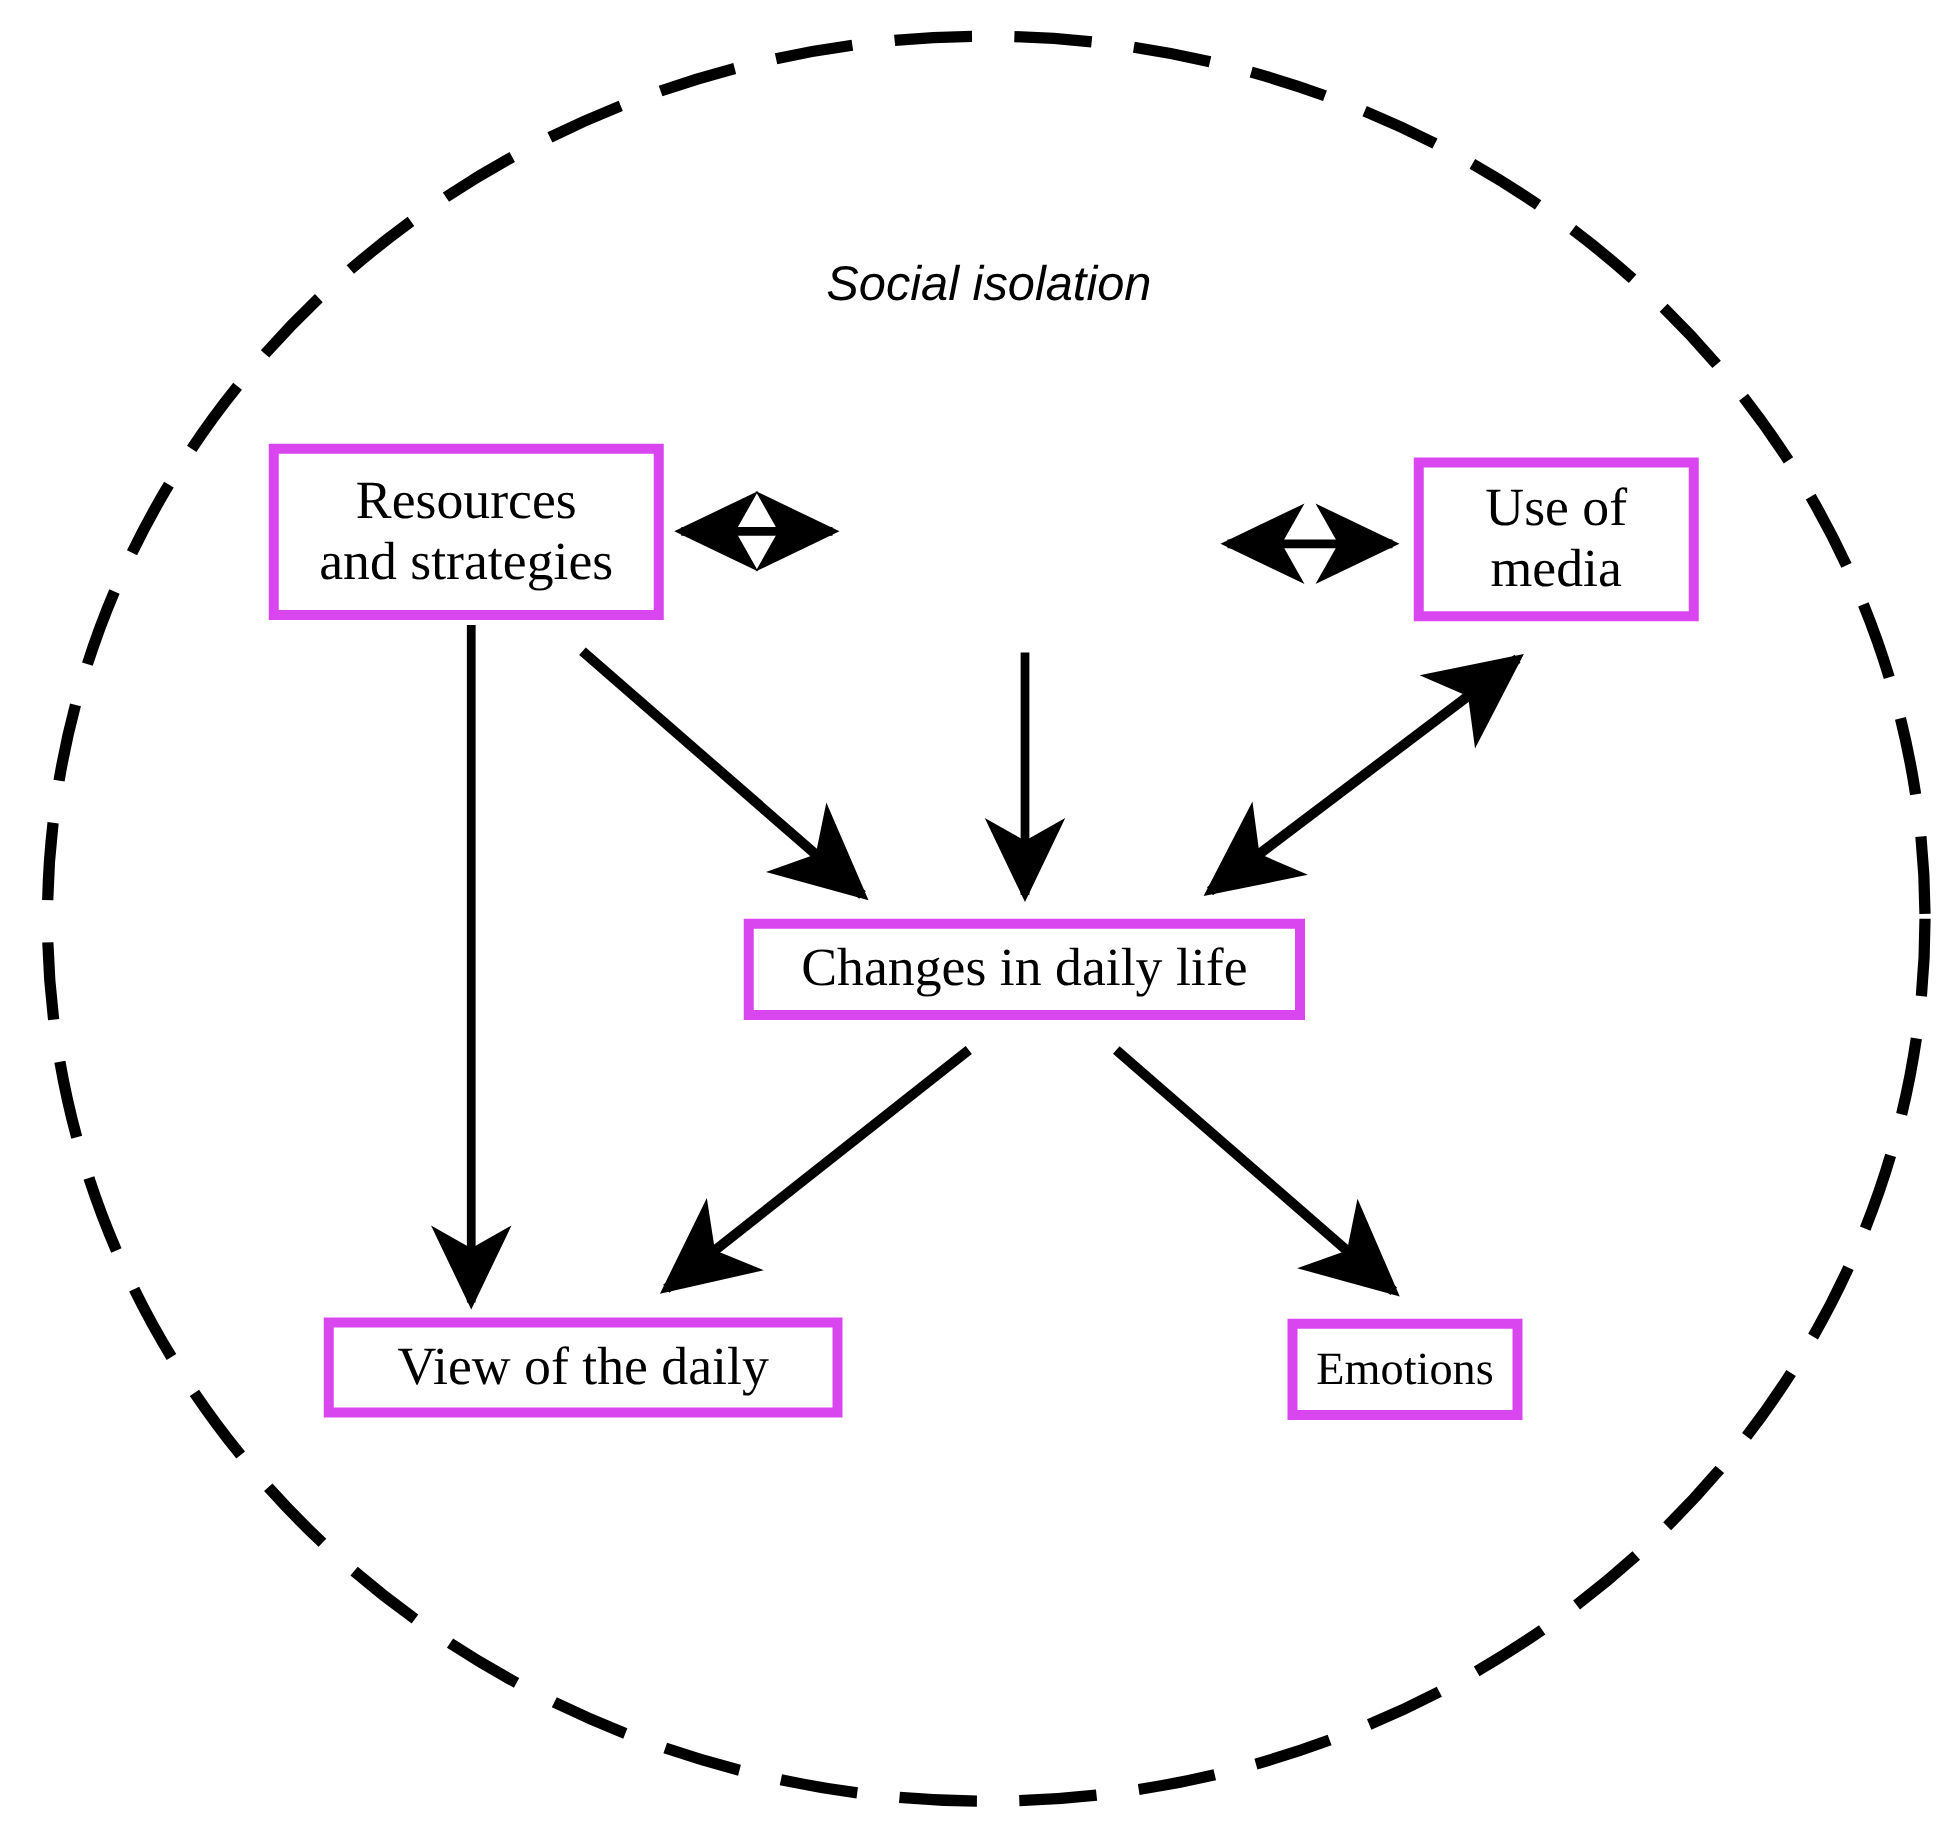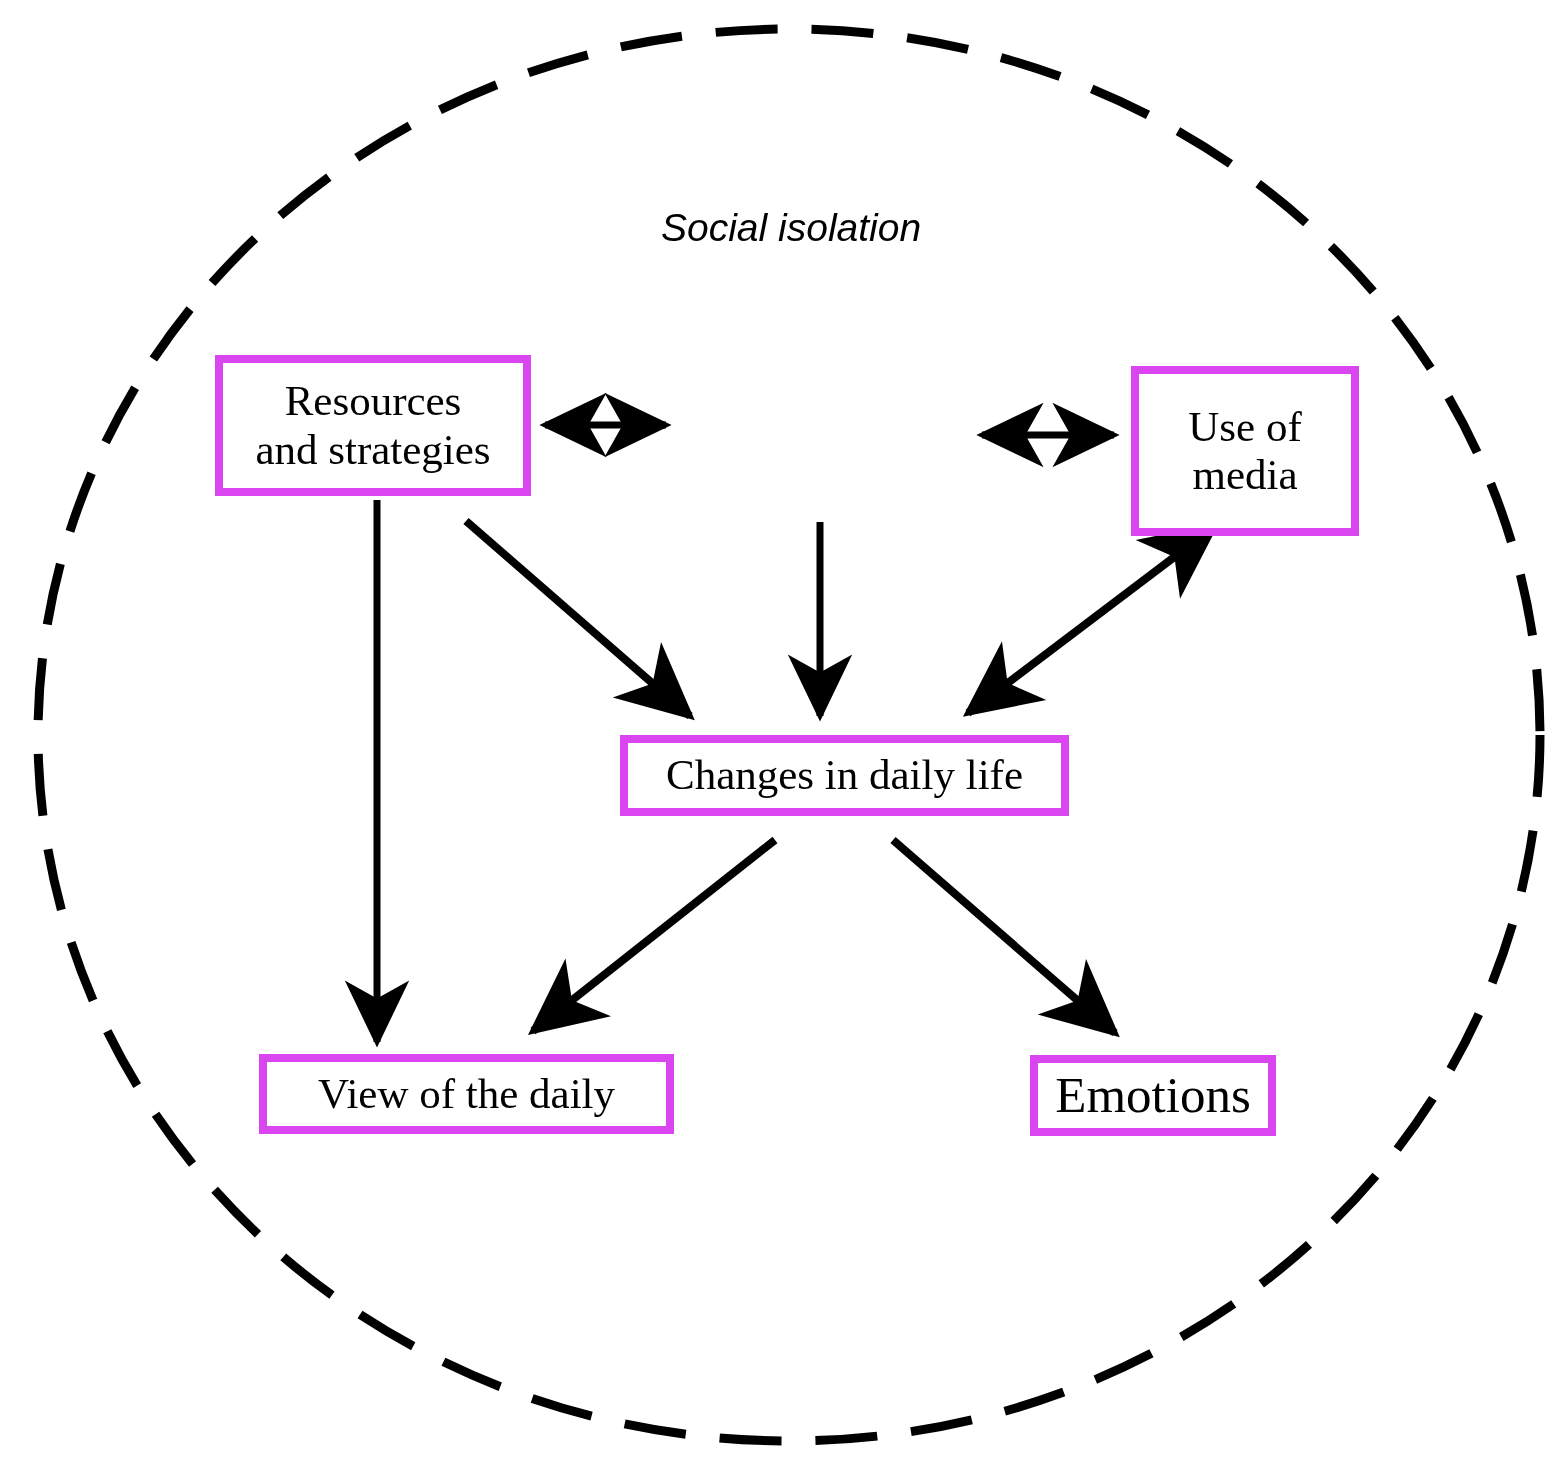--- a/index.html
+++ b/index.html
@@ -50,24 +50,24 @@
     font-family: "Liberation Sans", sans-serif;
     font-style: italic;
     color: #000000;
     white-space: nowrap;
     z-index: 3;
   }
 
   
   #box-resources      { left: 215px; top: 355px;  width: 316px; height: 141px; font-size: 43px; }
   #box-social-networks{ left: 669px; top: 366px;  width: 295px; height: 140px; font-size: 43px; }
-  #box-use-of-media   { left: 1131px;top: 366px;  width: 228px; height: 170px; font-size: 43px; }
-  #box-changes        { left: 595px; top: 735px;  width: 449px; height: 81px;  font-size: 43px; margin-left: 25px; }
+  #box-use-of-media   { left: 1131px;top: 366px;  width: 228px; height: 131px; font-size: 43px; }
+  #box-changes        { left: 595px; top: 735px;  width: 449px; height: 81px;  font-size: 43px; }
   #box-view-future    { left: 259px; top: 1054px; width: 415px; height: 80px;  font-size: 43px; }
-  #box-emotions       { left: 1030px;top: 1055px; width: 246px; height: 81px;  font-size: 51px; }
+  #box-emotions       { left: 1030px;top: 1055px; width: 188px; height: 81px;  font-size: 37px; }
 
   #label-social-isolation { left: 661px; top: 206px; font-size: 39px; }
 </style>
 </head>
 <body>
 
 <div id="diagram-root">
 
   <svg id="diagram-svg" viewBox="0 0 1564 1474">
     <defs>

